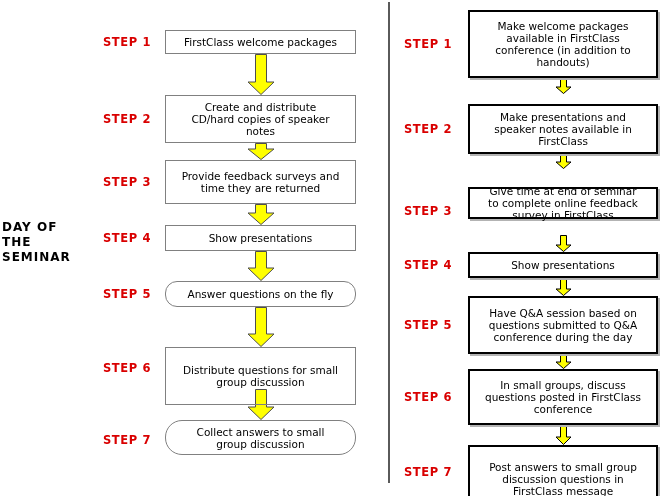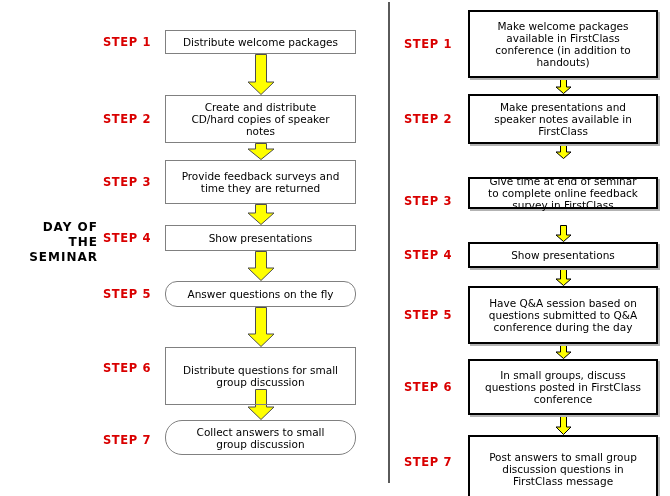--- a/index.html
+++ b/index.html
@@ -6,21 +6,21 @@
   .canvas{
     position:relative;
     width:670px;height:496px;
     background:#ffffff;
     font-family:"DejaVu Sans","Liberation Sans",sans-serif;
     color:#000;
     overflow:hidden;
   }
   .day-label{
     position:absolute;left:2px;top:220px;width:96px;
-    text-align:right;font-weight:bold;font-size:12px;line-height:15px;
+    text-align:left;font-weight:bold;font-size:12px;line-height:15px;
     letter-spacing:1px;white-space:pre-line;color:#000;
   }
   .divider{
     position:absolute;left:388px;top:2px;width:2px;height:481px;
     background:#5a5a5a;
   }
   .col{position:absolute;}
   .col-left{left:165px;top:30px;width:191px;}
   .col-right{left:468px;top:10px;width:190px;}
   .step-row{position:relative;width:100%;box-sizing:border-box;}
@@ -49,21 +49,21 @@
   <div class="day-label">DAY OF
 THE
 SEMINAR</div>
 
   <div class="divider"></div>
 
   <div class="col col-left">
 
     <div class="step-row" style="height:24px;">
       <div class="step-label">STEP 1</div>
-      <div class="box" style="height:24px;">Distribute welcome packages</div>
+      <div class="box" style="height:24px;">FirstClass welcome packages</div>
     </div>
     <svg class="arrow" width="28" height="41" viewBox="0 0 28 41">
         <polygon points="8.5,0.5 19.5,0.5 19.5,28 27,28 14,40.5 1,28 8.5,28" fill="#ffff00" stroke="#4d4d4d" stroke-width="1"></polygon>
       </svg>
 
     <div class="step-row" style="height:48px;">
       <div class="step-label">STEP 2</div>
       <div class="box" style="height:48px;">Create and distribute
 CD/hard copies of speaker
 notes</div>
@@ -122,21 +122,21 @@
 available in FirstClass
 conference (in addition to
 handouts)</div>
     </div>
     <svg class="arrow" width="17" height="16" viewBox="0 0 17 16">
         <polygon points="5.5,0.5 11.5,0.5 11.5,9 16,9 8.5,15.5 1,9 5.5,9" fill="#ffff00" stroke="#000000" stroke-width="1"></polygon>
       </svg>
 
     <div class="step-row" style="height:50px;">
       <div class="step-label">STEP 2</div>
-      <div class="box" style="height:50px;">Make presentations and
+      <div class="box" style="height:50px;margin-top:10px;">Make presentations and
 speaker notes available in
 FirstClass</div>
     </div>
     <svg class="arrow" width="17" height="15" viewBox="0 0 17 15">
         <polygon points="5.5,0.5 11.5,0.5 11.5,8 16,8 8.5,14.5 1,8 5.5,8" fill="#ffff00" stroke="#000000" stroke-width="1"></polygon>
       </svg>
 
     <div class="step-row" style="height:48px;">
       <div class="step-label">STEP 3</div>
       <div class="box" style="height:32px;margin-top:18px;">Give time at end of seminar

